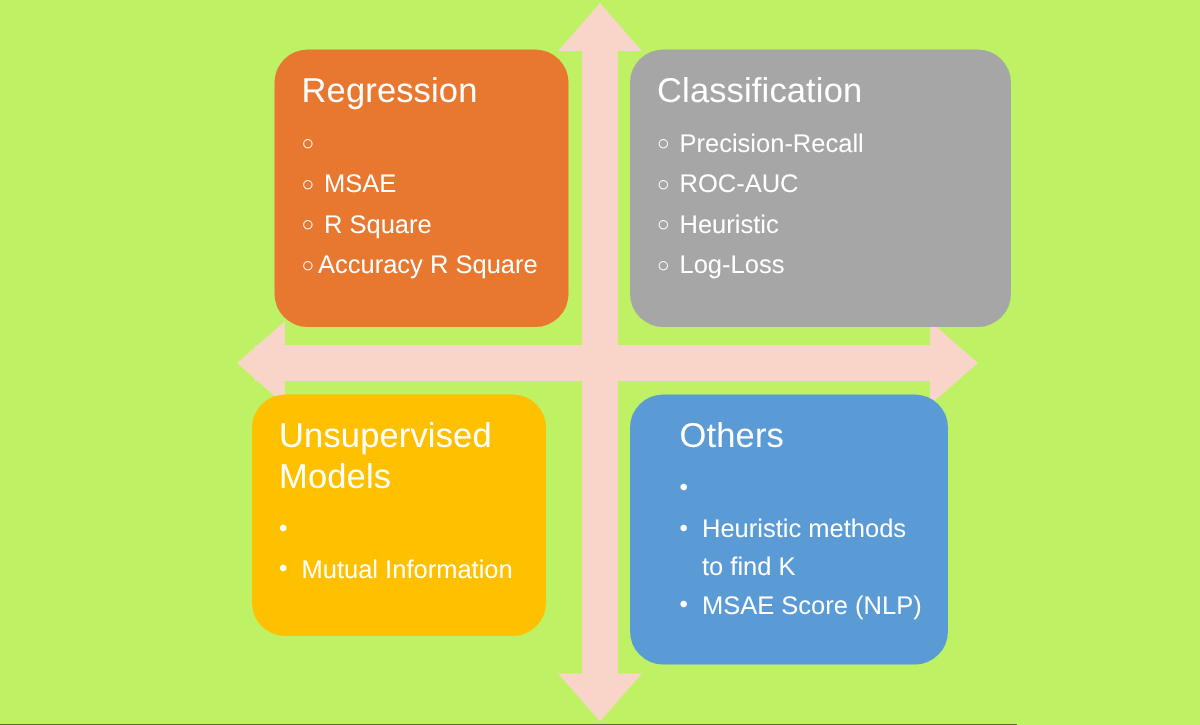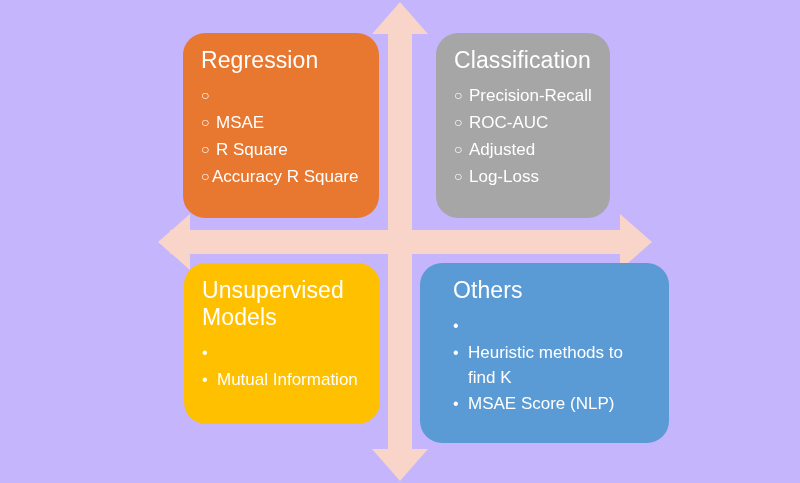--- a/index.html
+++ b/index.html
@@ -1,18 +1,18 @@
 <!DOCTYPE html>
 <html><head>
 <meta charset="utf-8">
 <style>
   html,body{margin:0;padding:0;background:#000;}
   body{width:800px;height:483px;overflow:hidden;
        font-family:"Liberation Sans", sans-serif;}
-  #stage{position:relative;width:800px;height:483px;background:#c4b5fd;}
+  #stage{position:relative;width:800px;height:483px;background:#bef264;}
 
   
   #arrow-cross{position:absolute;left:0;top:0;width:800px;height:483px;}
 
   
   .quad{
     position:absolute;
     border-radius:22px;
     box-sizing:border-box;
     padding:12px 14px 10px 14px;
@@ -49,23 +49,23 @@
     flex:1 1 auto;
     line-height:25px;
     padding-top:1px;
   }
 
   
   .hollow li .bul{font-size:14px;}
   .hollow li.tight .bul{width:11px;}
 
   #box-regression{left:183px;top:33px;width:196px;height:185px;background:#E8782F;}
-  #box-classification{left:420px;top:33px;width:174px;height:185px;background:#A6A6A6;margin-left:16px;}
-  #box-unsupervised{left:184px;top:263px;width:196px;height:161px;background:#FFC000;}
-  #box-others{left:420px;top:263px;width:249px;height:180px;background:#5B9BD5;padding-left:29px;}
+  #box-classification{left:420px;top:33px;width:254px;height:185px;background:#A6A6A6;}
+  #box-unsupervised{left:168px;top:263px;width:196px;height:161px;background:#FFC000;}
+  #box-others{left:420px;top:263px;width:212px;height:180px;background:#5B9BD5;padding-left:29px;}
 </style>
 </head>
 <body>
 
 <div id="stage">
 
   <svg id="arrow-cross" viewBox="0 0 800 483" width="800" height="483" aria-hidden="true">
 
     <rect x="388" y="22" width="24" height="439" fill="#F8D5C8"></rect>
 
@@ -107,21 +107,21 @@
       <li>
         <span class="bul">○</span>
         <span class="btxt">Precision-Recall</span>
       </li>
       <li>
         <span class="bul">○</span>
         <span class="btxt">ROC-AUC</span>
       </li>
       <li>
         <span class="bul">○</span>
-        <span class="btxt">Adjusted</span>
+        <span class="btxt">Heuristic</span>
       </li>
       <li>
         <span class="bul">○</span>
         <span class="btxt">Log-Loss</span>
       </li>
     </ul>
   </div>
 
   <div class="quad" id="box-unsupervised">
     <div class="title">Unsupervised Models</div>

